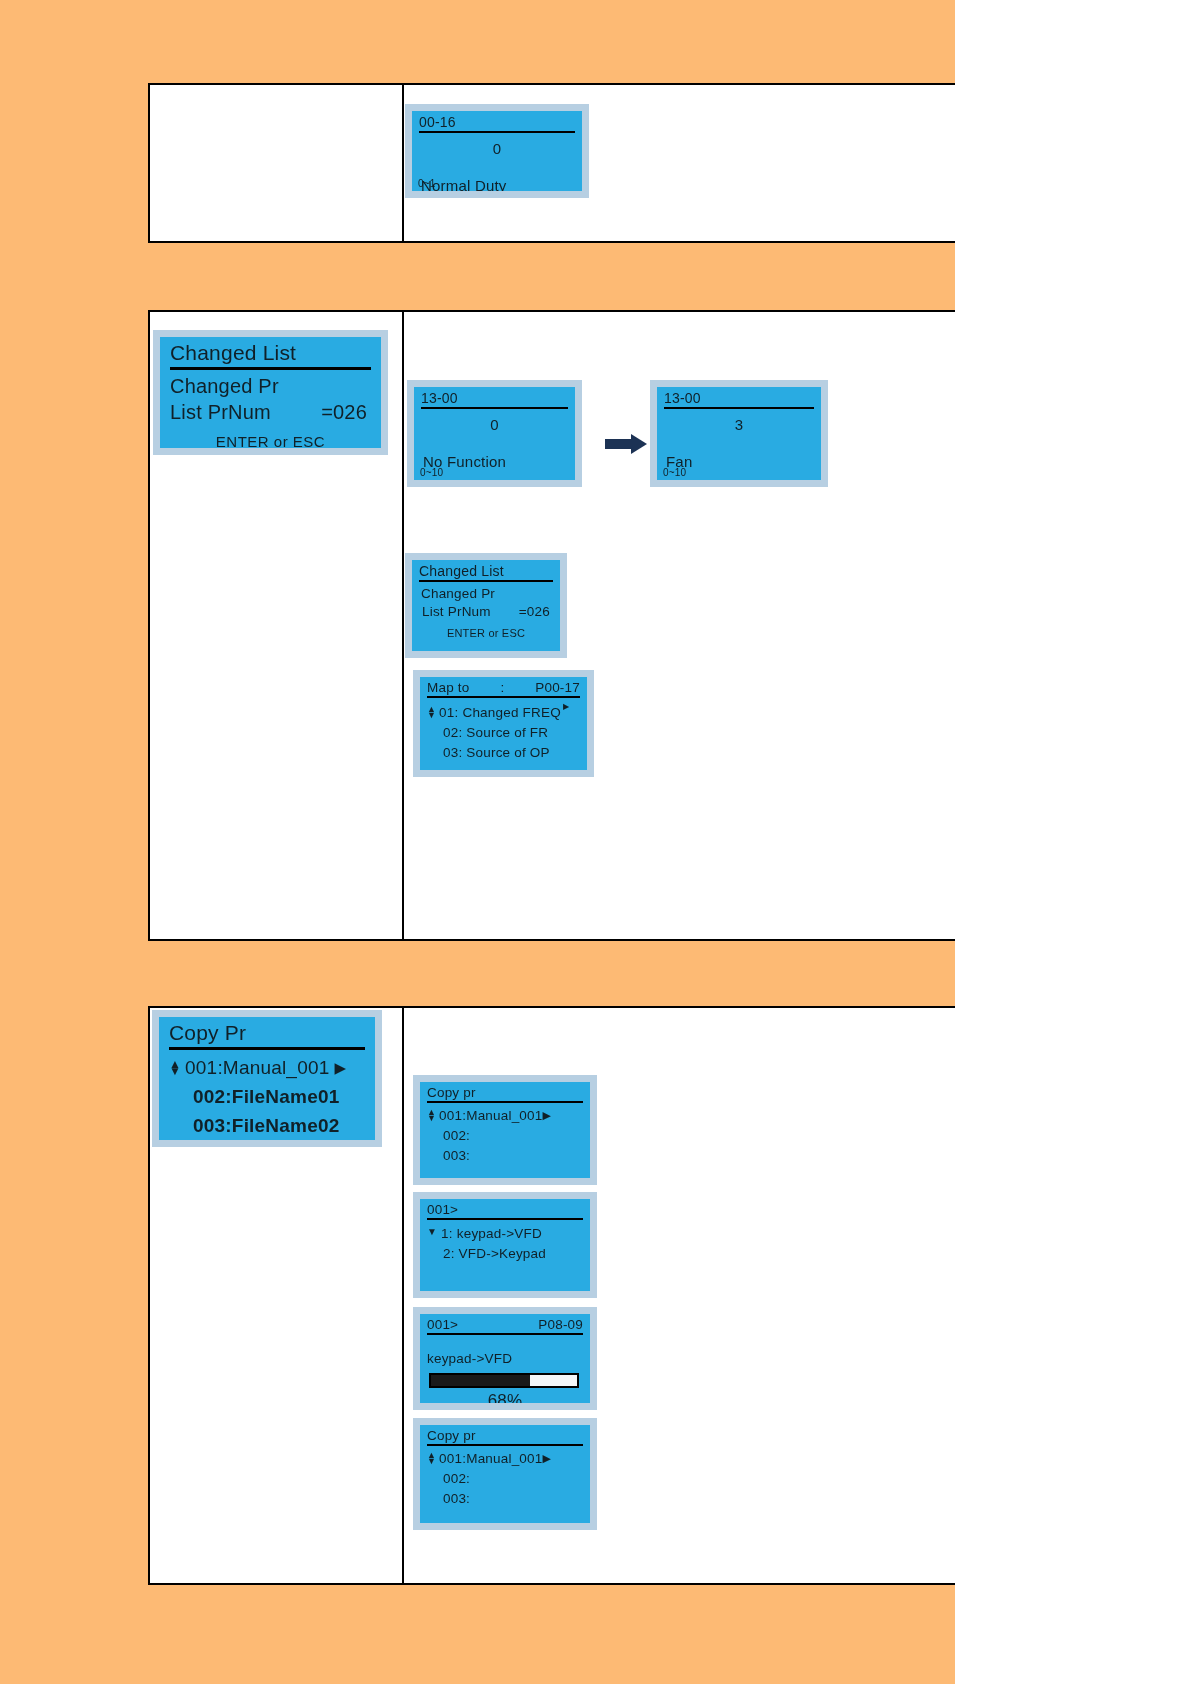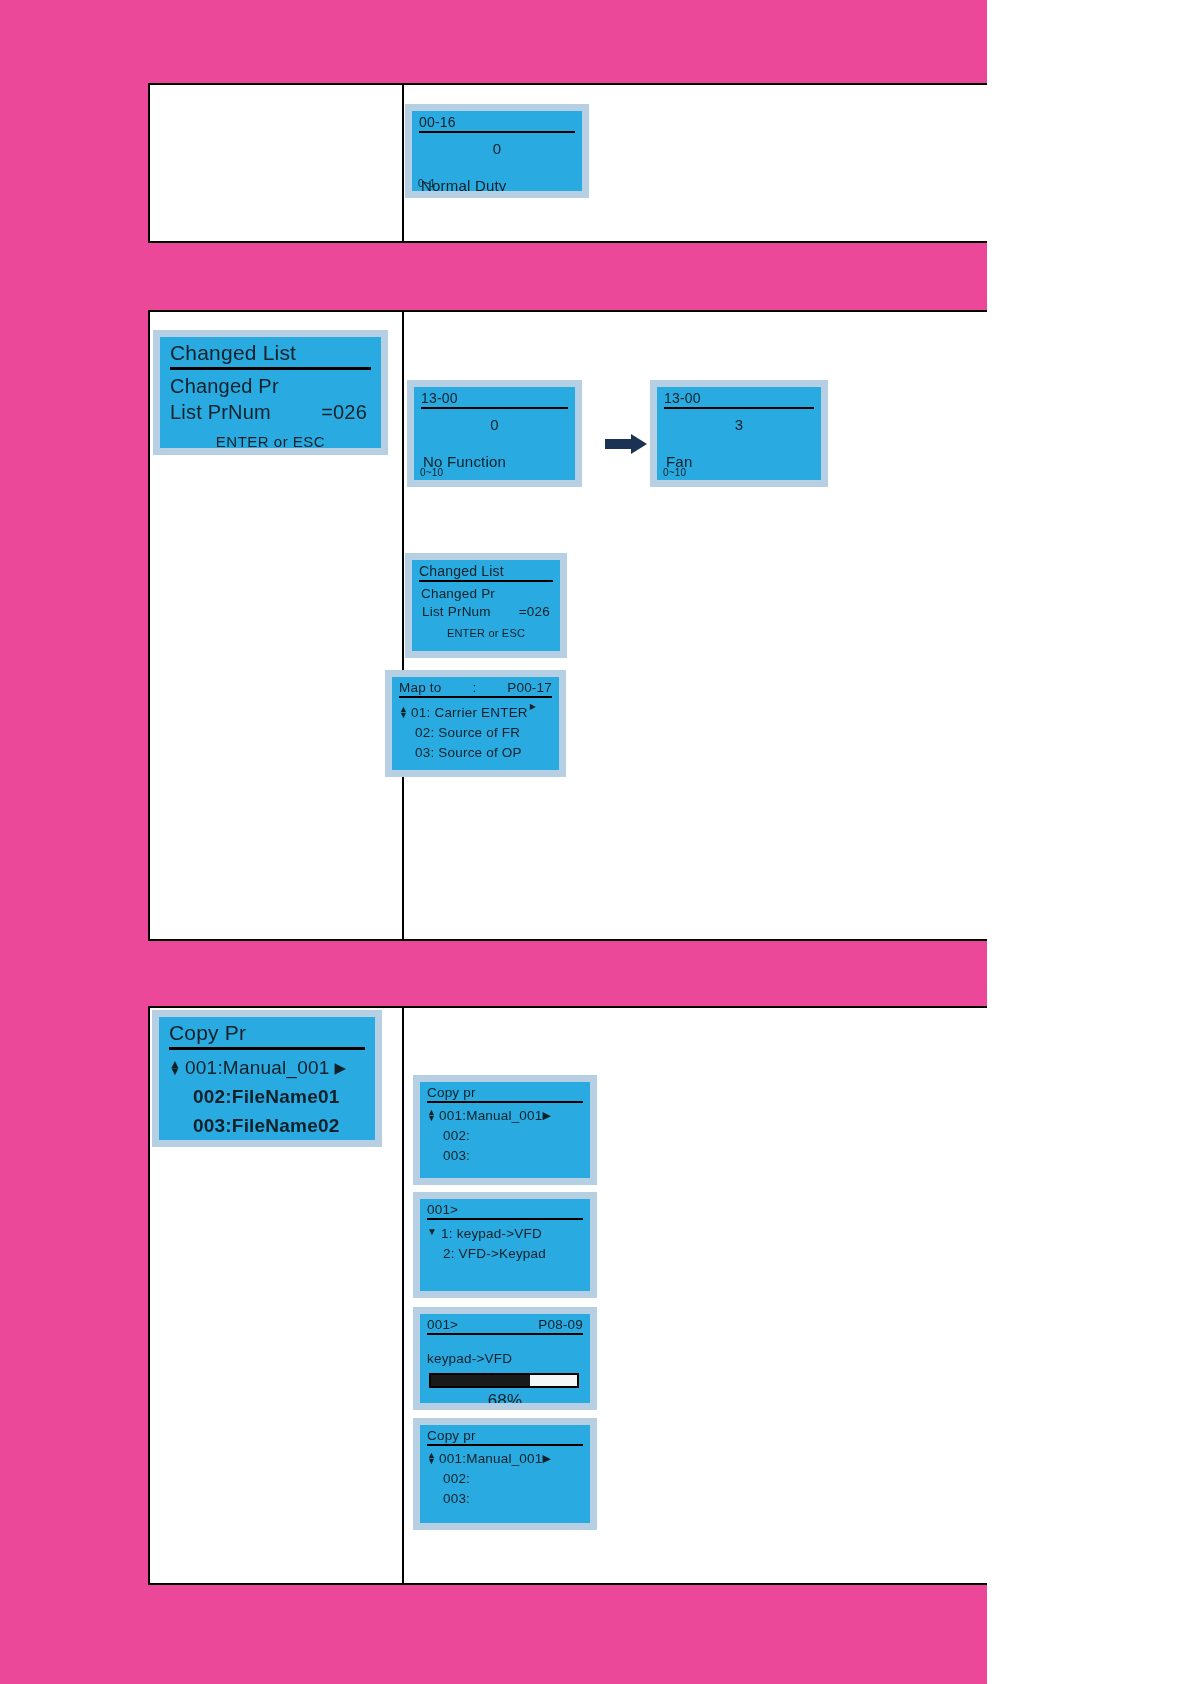--- a/index.html
+++ b/index.html
@@ -1,20 +1,19 @@
 <!DOCTYPE html>
 <html><head>
 <meta charset="utf-8">
 <style>
   html,body { margin:0; padding:0; background:#ffffff; }
   .page {
-    position:relative; width:955px; height:1684px; background:#ec4899;
+    position:relative; width:955px; height:1684px; background:#fdba74;
     font-family:"Liberation Sans","DejaVu Sans",sans-serif; color:#102028;
     overflow:hidden;
-    padding-left:32px;
   }
   
   .tbl { position:absolute; border:2px solid #000; box-sizing:border-box; background:#fff; }
   .tbl .divider { position:absolute; top:0; bottom:0; left:252px; width:2px; background:#000; }
 
   
   .scr-frame { position:absolute; background:#b7cfe2; padding:7px; box-sizing:border-box; }
   .scr { width:100%; height:100%; background:#29abe2; position:relative; box-sizing:border-box;
          padding:3px 7px 2px 7px; overflow:hidden; letter-spacing:0.2px; }
   .hdr { display:flex; justify-content:space-between; align-items:flex-end;
@@ -127,33 +126,33 @@
         </div>
       <div class="lbl" style="font-size:13.5px;margin-top:4px">Changed Pr</div>
       <div style="display:flex;justify-content:space-between;font-size:13.5px;margin-top:3px;padding:0 3px">
         <span>List PrNum</span>
         <span>=026</span>
       </div>
       <div style="text-align:center;font-size:11px;margin-top:8px">ENTER or ESC</div>
     </div>
   </div>
 
-  <div class="scr-frame" style="left:385px;top:670px;width:181px;height:107px">
+  <div class="scr-frame" style="left:413px;top:670px;width:181px;height:107px">
     <div class="scr">
       <div class="hdr" style="font-size:13.5px">
         <span>Map to</span>
         <span>:</span>
         <span>P00-17</span>
       </div>
       <div class="li" style="margin-top:7px">
         <span class="ud">
             <span>▲</span>
             <span>▼</span>
           </span>
-        <span>01: Carrier ENTER</span>
+        <span>01: Changed FREQ</span>
         <span class="cur sup">▶</span>
       </div>
       <div class="li indent">02: Source of FR</div>
       <div class="li indent">03: Source of OP</div>
     </div>
   </div>
 
 
   <div class="tbl" style="left:148px;top:1006px;width:952px;height:579px">
     <div class="divider"></div>

